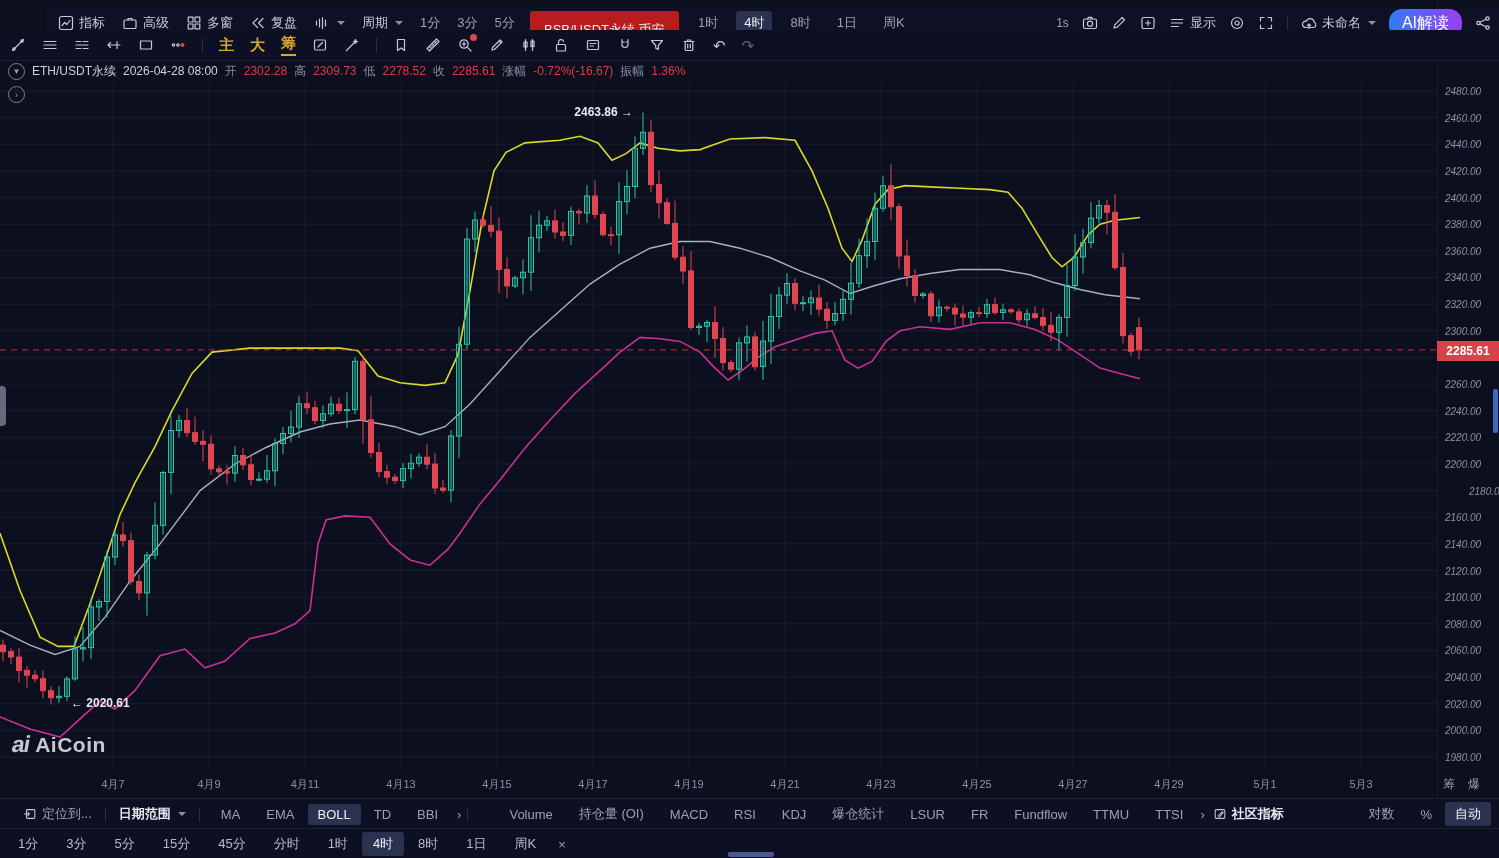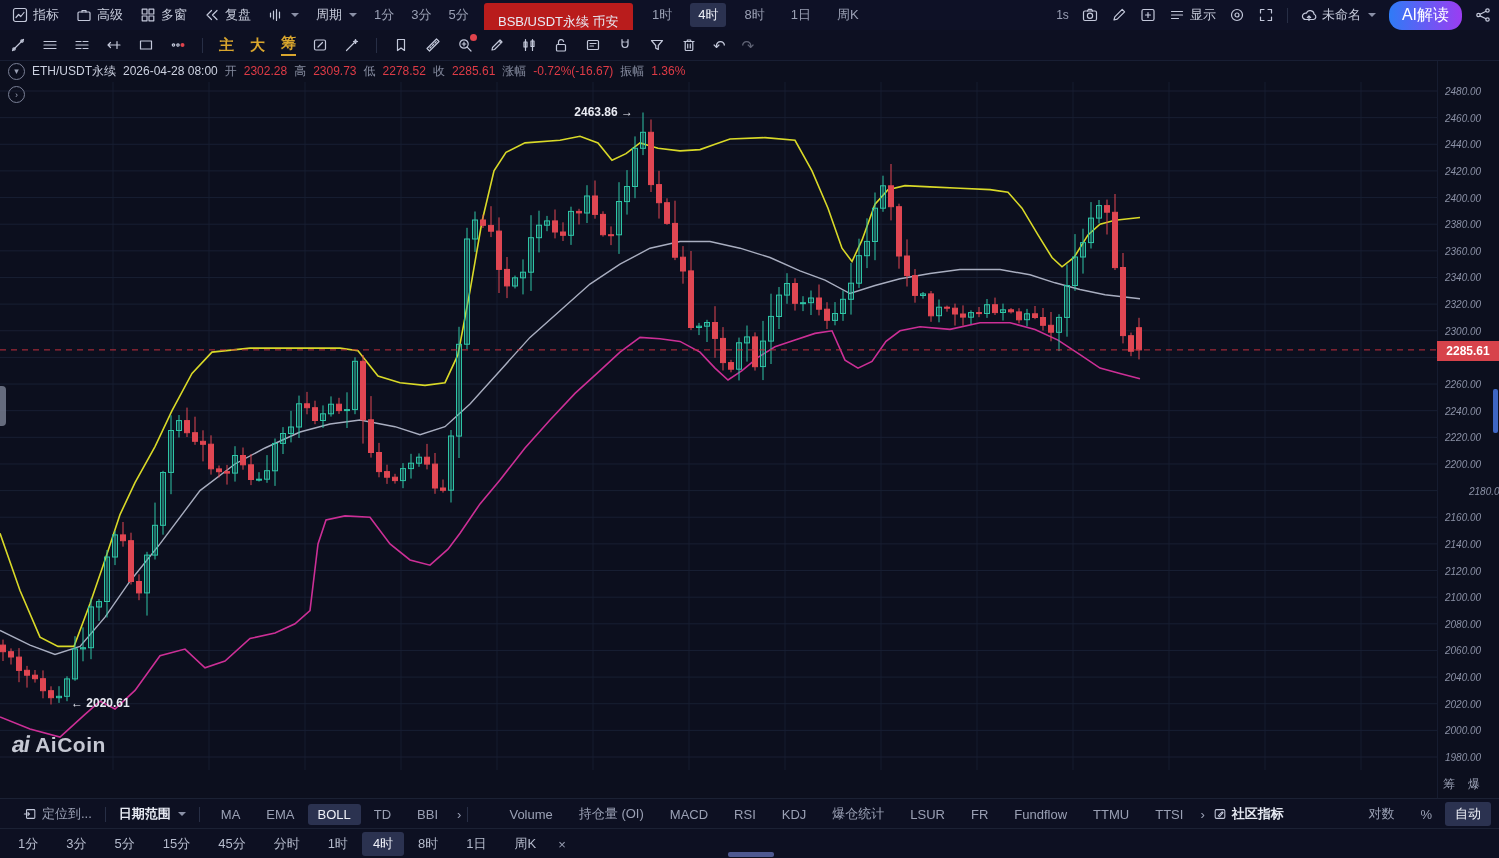--- a/index.html
+++ b/index.html
@@ -1,21 +1,21 @@
 <!DOCTYPE html>
 <html><head>
 <meta charset="utf-8">
 <style>
   html,body{margin:0;padding:0;background:#070a14;}
   .screen{position:relative;width:1499px;height:858px;background:#0c0f1e;overflow:hidden;
           font-family:"Liberation Sans","DejaVu Sans",sans-serif;color:#c6cbda;-webkit-font-smoothing:antialiased;}
   svg.icn{width:16px;height:16px;stroke:#c3c8da;fill:none;stroke-width:1.2;stroke-linecap:round;stroke-linejoin:round;flex:none;}
   svg.icn.small{width:14px;height:14px;}
   .bar{position:absolute;left:0;right:0;display:flex;align-items:center;background:#0e1126;z-index:10;}
-  .topbar{top:0;height:30px;border-bottom:1px solid #181e33;}
+  .topbar{top:8px;height:30px;border-bottom:1px solid #181e33;margin-left:46px;}
   .drawbar{top:30px;height:30px;border-bottom:1px solid #181e33;background:#0d1022;}
   .titem{display:flex;align-items:center;gap:5px;font-size:13px;color:#c6cbda;cursor:pointer;}
   .tleft{display:flex;align-items:center;gap:17px;padding-left:12px;}
   .muted{color:#9aa0b4;}
   .caret{width:0;height:0;border-left:4px solid transparent;border-right:4px solid transparent;border-top:4px solid #8a90a6;margin-left:2px;}
   .symbolbox{position:absolute;left:484px;top:3px;height:24px;display:flex;align-items:center;padding:7px 14px;
              background:#b91c1c;border-radius:3px;font-size:13px;color:#e8ebf5;cursor:pointer;}
   .ttf{position:absolute;left:644px;top:0;height:30px;display:flex;align-items:center;gap:10px;}
   .tfitem{font-size:13px;color:#9aa0b4;padding:3px 8px;cursor:pointer;}
   .chip{background:#2b3250;border-radius:3px;color:#eef0f7;}
@@ -426,20 +426,36 @@
       <span class="ylab" style="top: 571px;">2120.00</span>
       <span class="ylab" style="top: 597px;">2100.00</span>
       <span class="ylab" style="top: 624px;">2080.00</span>
       <span class="ylab" style="top: 650px;">2060.00</span>
       <span class="ylab" style="top: 677px;">2040.00</span>
       <span class="ylab" style="top: 704px;">2020.00</span>
       <span class="ylab" style="top: 730px;">2000.00</span>
       <span class="ylab" style="top: 757px;">1980.00</span>
     </div>
 
+  <div class="x-axis" id="x-axis">
+      <span class="xlab" style="left: 113px;">4月7</span>
+      <span class="xlab" style="left: 209px;">4月9</span>
+      <span class="xlab" style="left: 305px;">4月11</span>
+      <span class="xlab" style="left: 401px;">4月13</span>
+      <span class="xlab" style="left: 497px;">4月15</span>
+      <span class="xlab" style="left: 593px;">4月17</span>
+      <span class="xlab" style="left: 689px;">4月19</span>
+      <span class="xlab" style="left: 785px;">4月21</span>
+      <span class="xlab" style="left: 881px;">4月23</span>
+      <span class="xlab" style="left: 977px;">4月25</span>
+      <span class="xlab" style="left: 1073px;">4月27</span>
+      <span class="xlab" style="left: 1169px;">4月29</span>
+      <span class="xlab" style="left: 1265px;">5月1</span>
+      <span class="xlab" style="left: 1361px;">5月3</span>
+    </div>
   <div class="axis-extra">
     <span>筹</span>
     <span>爆</span>
   </div>
 
   <div class="price-badge" id="price-badge" style="top: 341px;">2285.61</div>
   <div class="anno hi" id="anno-high" style="left: 633px; top: 112px;">2463.86 →</div>
   <div class="anno lo" id="anno-low" style="left: 71px; top: 703px;">← 2020.61</div>
 
   <div class="watermark">

